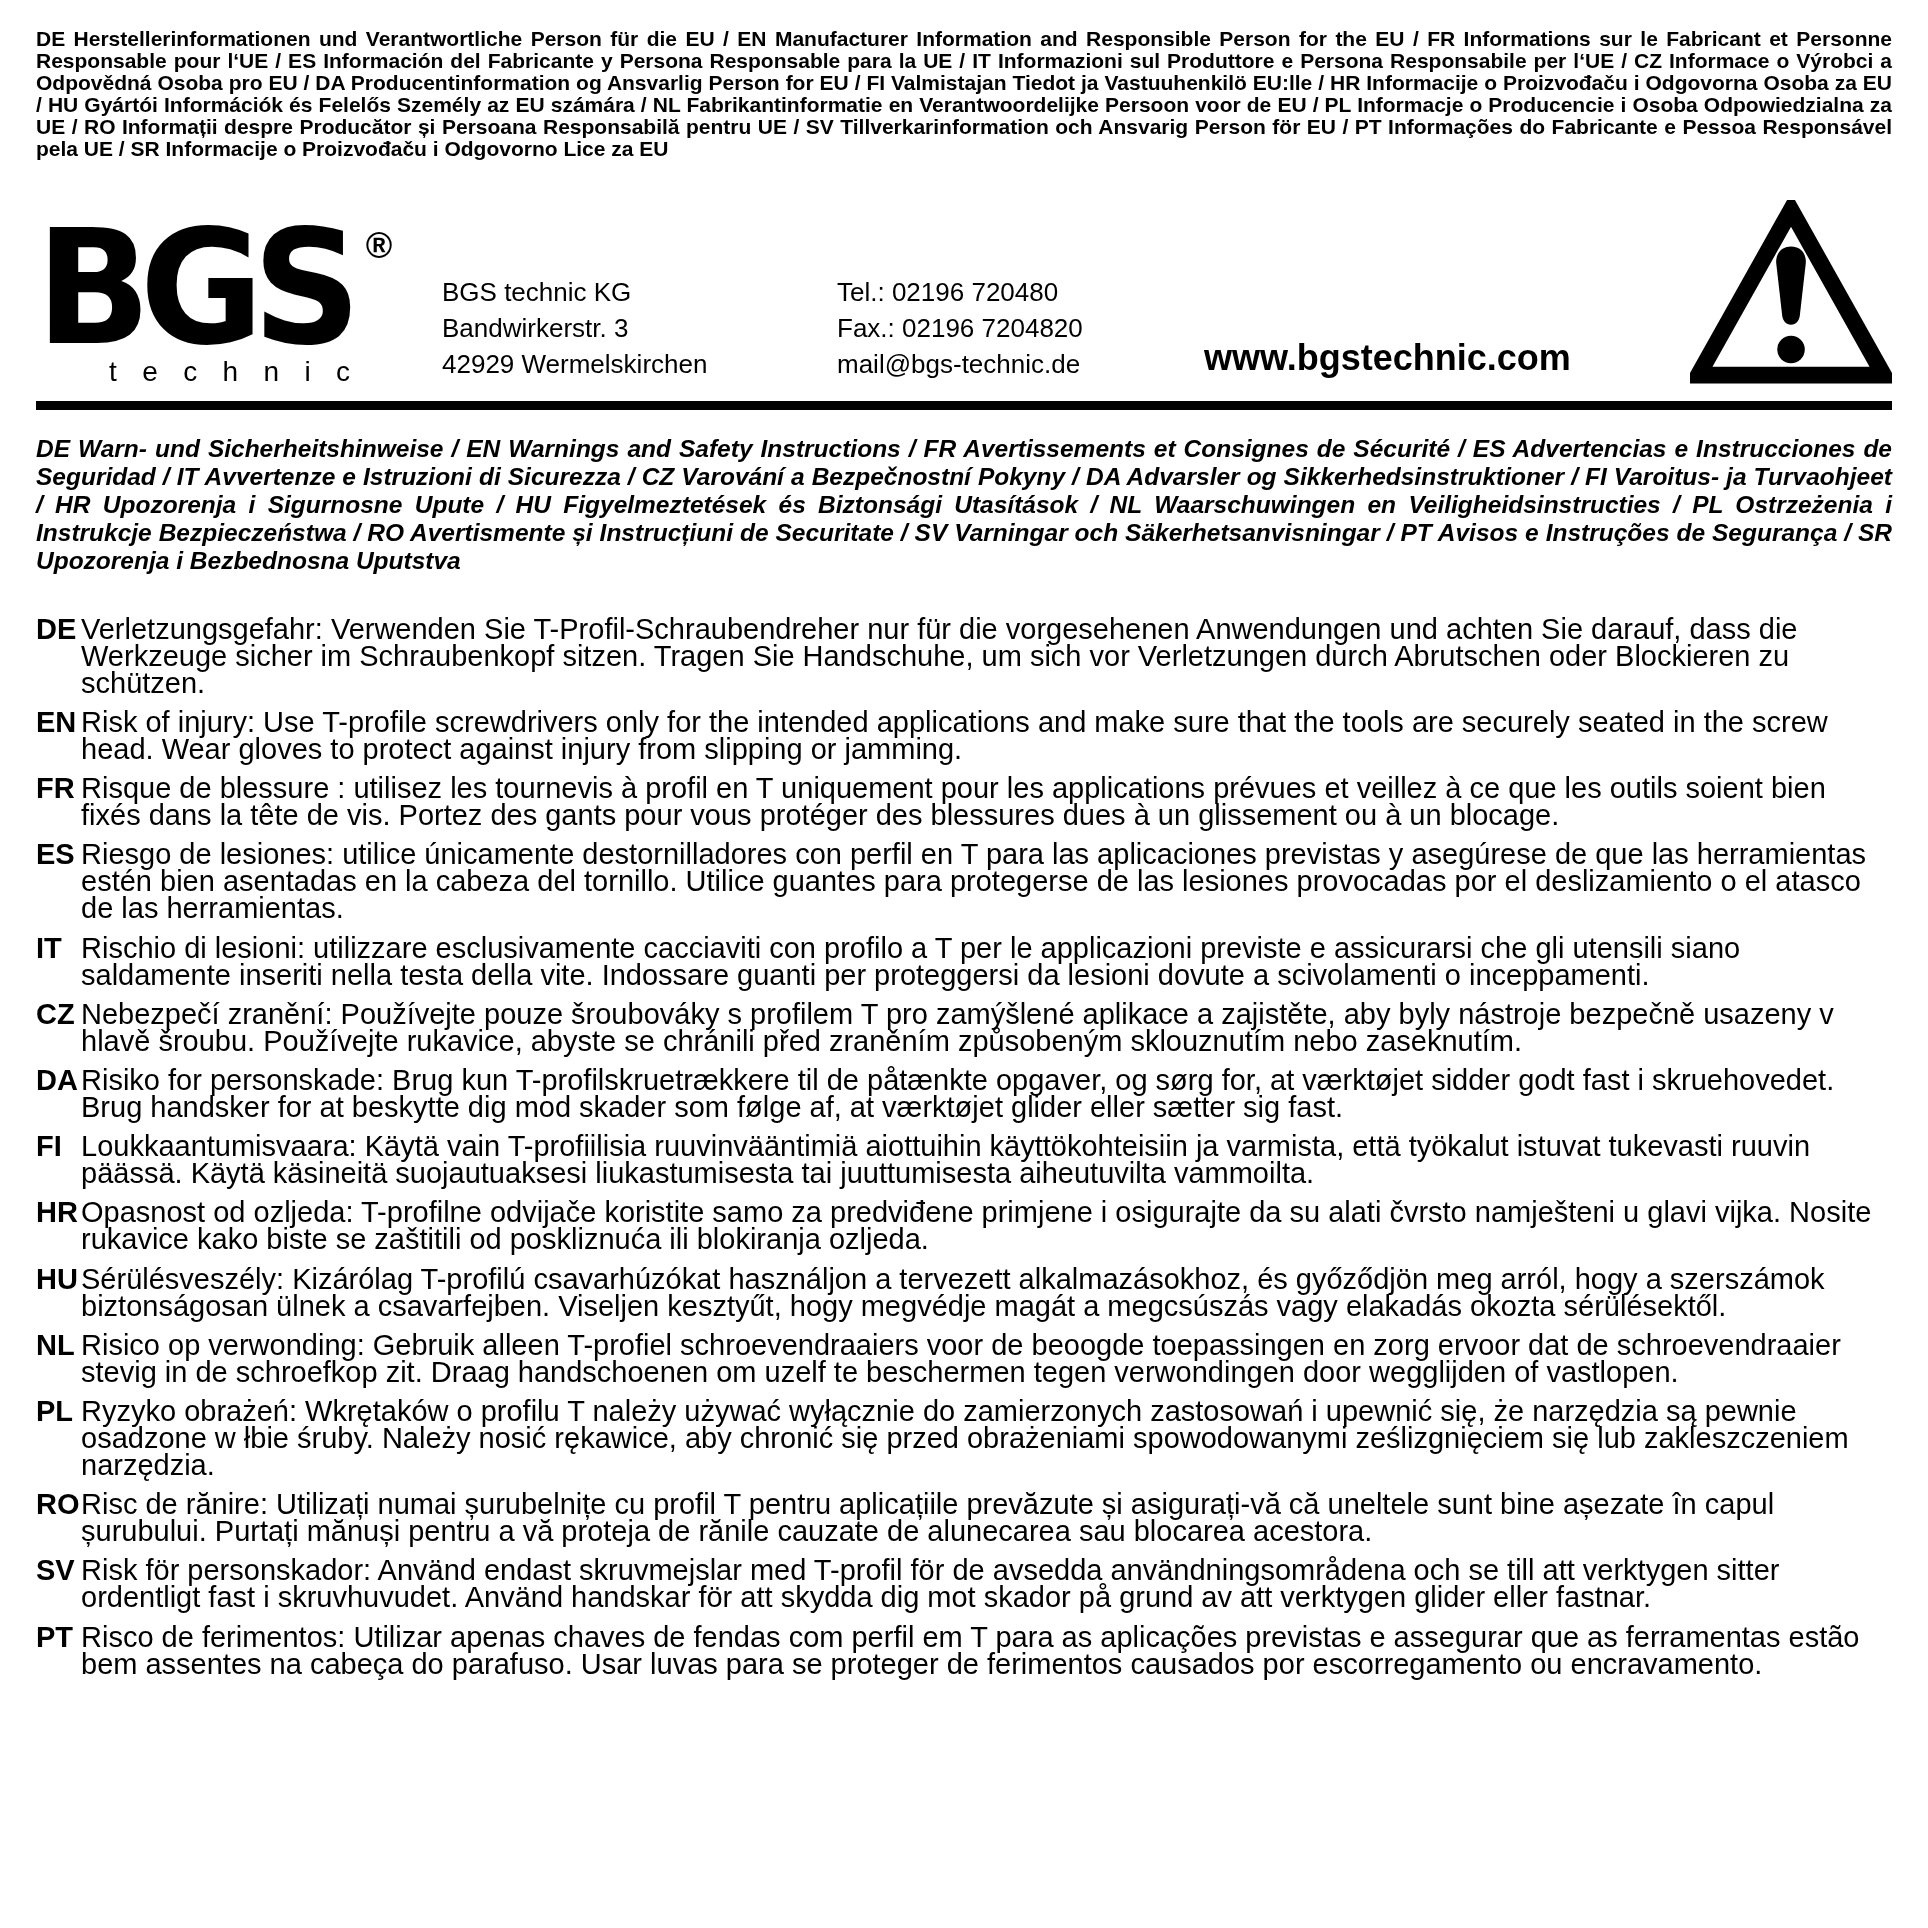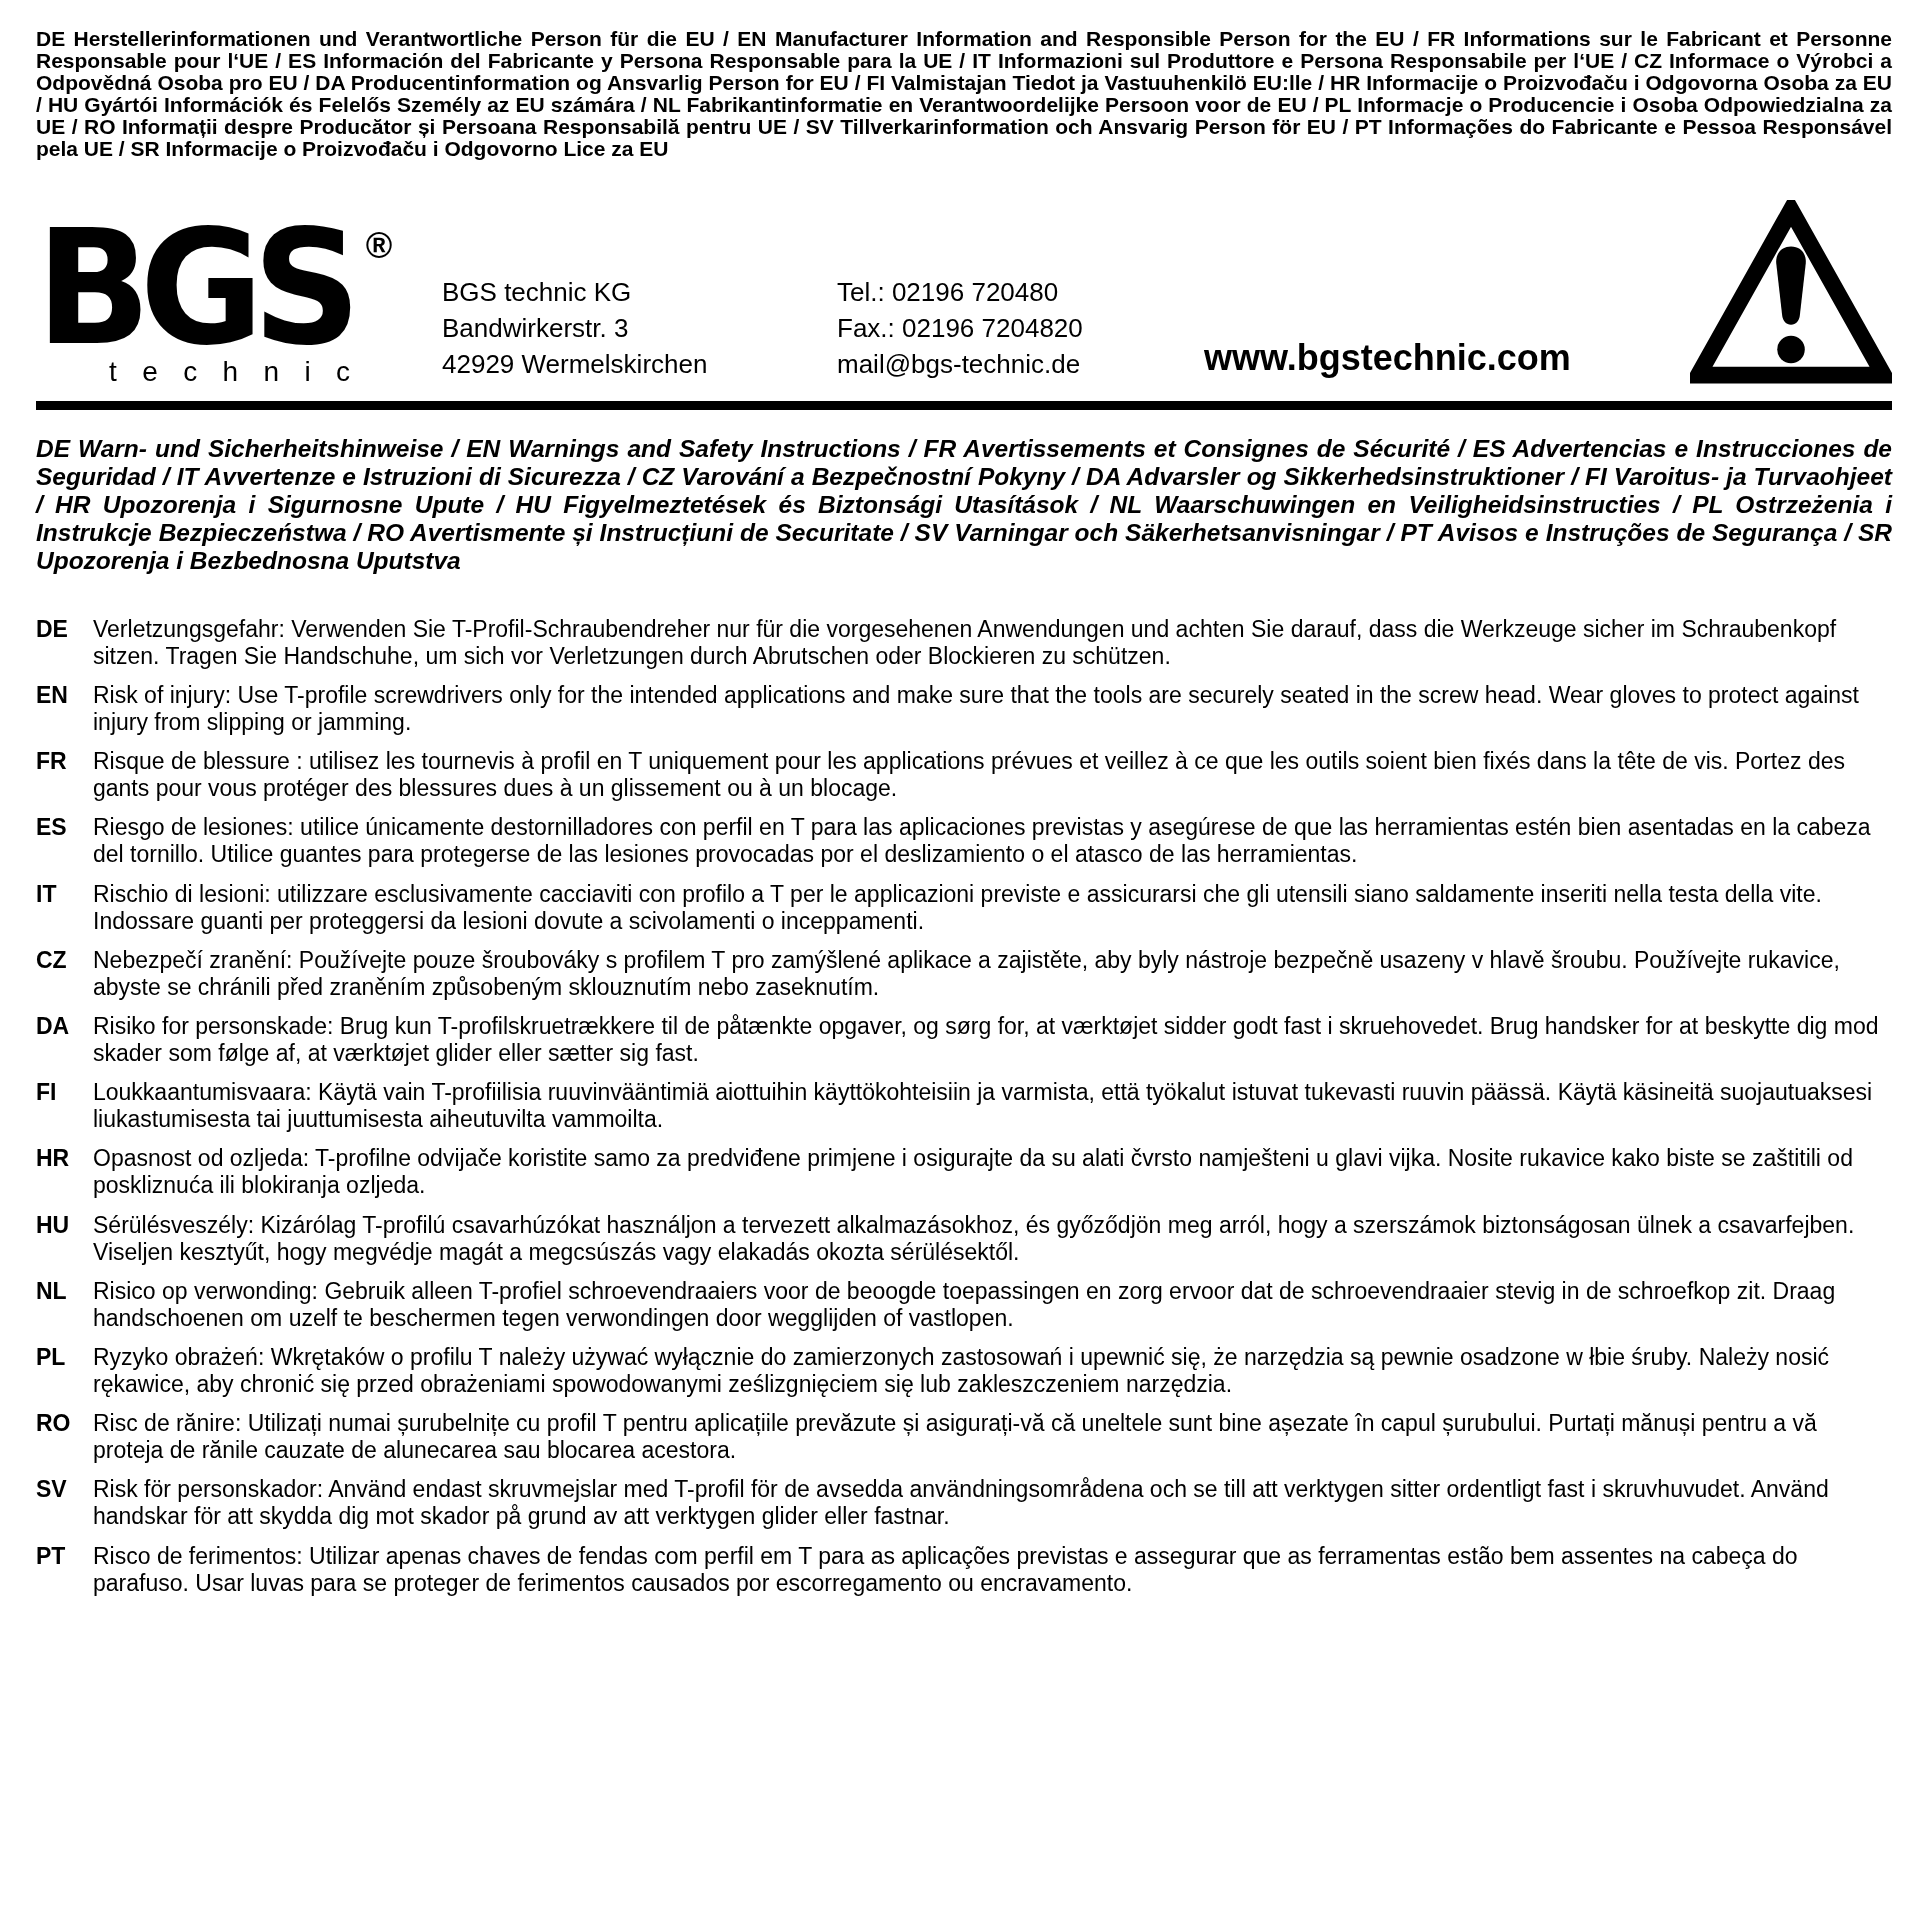--- a/index.html
+++ b/index.html
@@ -54,24 +54,23 @@
     margin:24.5px 0 0 0;
     font-size:24.5px;
     font-weight:bold;
     line-height:28px;
     text-align:justify;
     font-style:italic;
   }
   .warnings { margin-top:41px; }
   .w-item {
     display:flex;
-    font-size:23px;
+    font-size:29px;
     line-height:27px;
     margin-bottom:12.2px;
-    gap:12px;
   }
   .w-code { font-weight:bold; width:45px; flex:none; }
   .w-text { flex:1; }
 </style>
 </head>
 <body>
 
 <div class="page">
 
   <p class="top-heading">DE Herstellerinformationen und Verantwortliche Person für die EU  /  EN Manufacturer Information and Responsible Person for the EU  /  FR Informations sur le Fabricant et Personne Responsable pour l‘UE  /  ES Información del Fabricante y Persona Responsable para la UE  /  IT Informazioni sul Produttore e Persona Responsabile per l‘UE  /  CZ Informace o Výrobci a Odpovědná Osoba pro EU  /  DA Producentinformation og Ansvarlig Person for EU  /  FI Valmistajan Tiedot ja Vastuuhenkilö EU:lle  /  HR Informacije o Proizvođaču i Odgovorna Osoba za EU  /  HU Gyártói Információk és Felelős Személy az EU számára  /  NL Fabrikantinformatie en Verantwoordelijke Persoon voor de EU  /  PL Informacje o Producencie i Osoba Odpowiedzialna za UE  /  RO Informații despre Producător și Persoana Responsabilă pentru UE  /  SV Tillverkarinformation och Ansvarig Person för EU  /  PT Informações do Fabricante e Pessoa Responsável pela UE  /  SR Informacije o Proizvođaču i Odgovorno Lice za EU</p>

